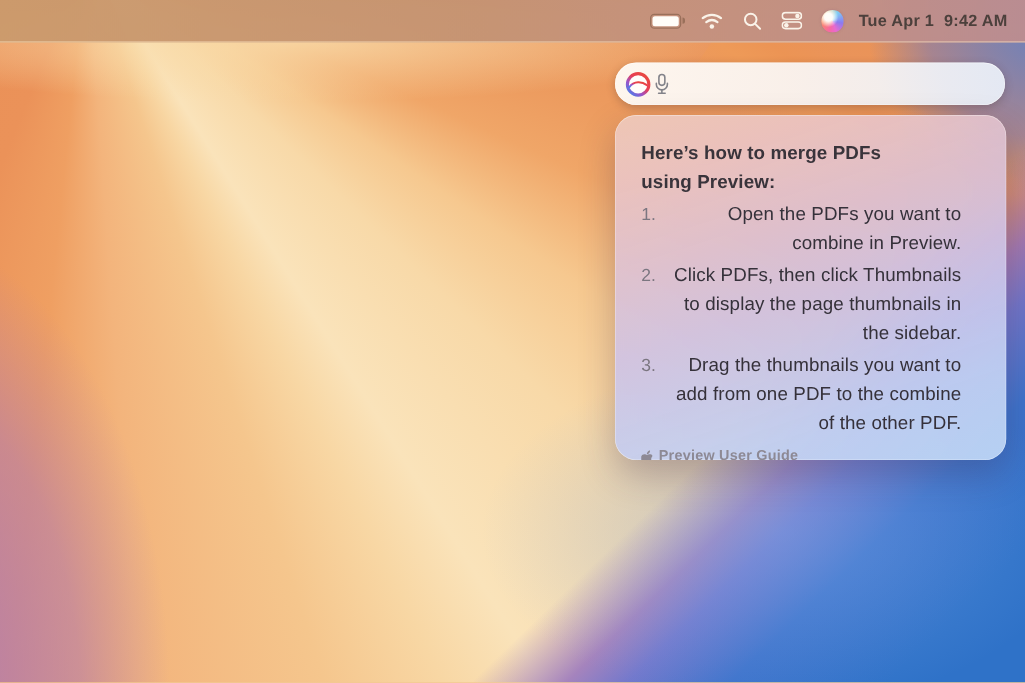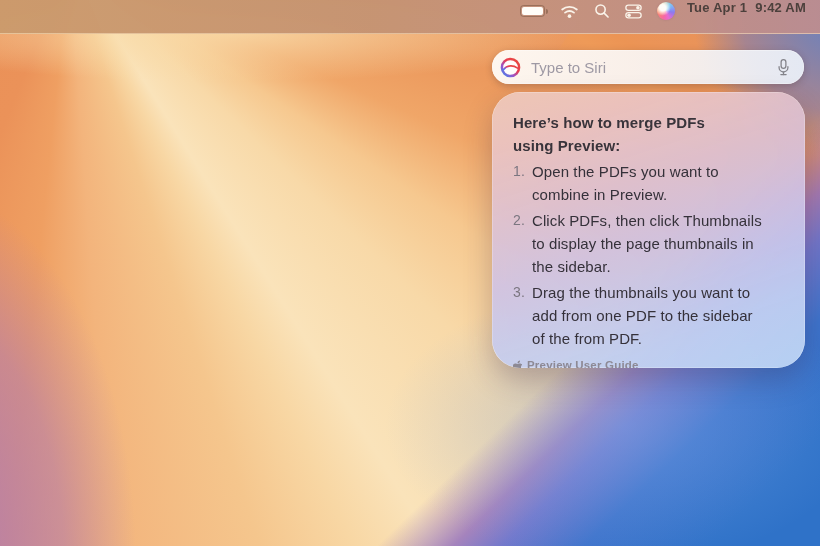--- a/index.html
+++ b/index.html
@@ -38,21 +38,21 @@
   }
   .wallpaper .purple-left{
     position:absolute;inset:0;
     background:radial-gradient(ellipse 300px 520px at -80px 560px, rgba(168,118,188,.9) 0%, rgba(168,118,188,.5) 48%, rgba(168,118,188,0) 72%);
   }
   
   .menu-bar{
     position:absolute;left:0;top:0;width:820px;height:34px;
     background:linear-gradient(90deg, rgba(203,154,108,.96), rgba(197,147,114,.96) 45%, rgba(195,145,128,.96) 70%, rgba(188,141,144,.96) 100%);
     border-bottom:1px solid rgba(255,236,200,.5);
-    display:flex;justify-content:flex-end;
+    display:flex;align-items:center;justify-content:flex-end;
     padding-right:14px;box-sizing:border-box;
   }
   .status-item{display:flex;align-items:center;justify-content:center;margin-left:15px;height:22px;}
   .status-icon-stroke{stroke:#faf3e9;fill:none;stroke-linecap:round;}
   .status-icon-fill{fill:#faf3e9;}
   .battery{position:relative;width:25px;height:12px;}
   .battery .body{position:absolute;inset:0;border:1px solid rgba(118,84,62,.55);border-radius:3.5px;}
   .battery .charge{position:absolute;left:2px;top:2px;right:2px;bottom:2px;background:#fffdf8;border-radius:2px;}
   .battery .nub{position:absolute;right:-3.5px;top:3.5px;width:2.5px;height:5px;background:rgba(118,84,62,.55);border-radius:0 2px 2px 0;}
   .siri-orb{
@@ -72,34 +72,34 @@
     display:flex;align-items:center;padding:0 12px 0 8px;box-sizing:border-box;
   }
   .siri-pill input{
     flex:1;border:none;outline:none;background:transparent;
     font-family:"Liberation Sans","DejaVu Sans",sans-serif;
     font-size:15px;color:#3a363e;margin-left:8px;min-width:0;
   }
   .siri-pill input::placeholder{color:#9e99a4;opacity:1;}
   
   .siri-card{
-    position:absolute;left:492px;top:92px;width:313px;height:276px;border-radius:28px;
+    position:absolute;left:492px;top:92px;width:313px;height:276px;border-radius:17px;
     background:linear-gradient(162deg,
       rgba(238,202,188,.92) 0%, rgba(234,196,196,.92) 15%, rgba(220,194,214,.9) 35%,
       rgba(207,195,230,.9) 52%, rgba(199,201,238,.9) 65%, rgba(194,210,243,.92) 82%, rgba(192,216,246,.92) 100%);
     -webkit-backdrop-filter:blur(22px);backdrop-filter:blur(22px);
     box-shadow:0 12px 28px rgba(55,40,80,.28), inset 0 0 0 .5px rgba(255,255,255,.45);
     box-sizing:border-box;padding:19px 36px 0 21px;overflow:hidden;
   }
   .card-heading{
     margin:0;max-width:205px;
     font-size:15px;line-height:23px;font-weight:700;color:#39343b;letter-spacing:.1px;
   }
   .card-steps{
-    list-style:none;margin:2px 0 0 0;padding:0;counter-reset:step;
+    list-style:none;margin:2px 0 0 0;padding:0;counter-reset:step;text-align:right;
   }
   .card-steps li{
     counter-increment:step;position:relative;padding-left:19px;max-width:243px;
     font-size:15px;line-height:23px;color:#35313a;margin-top:3px;letter-spacing:.1px;
   }
   .card-steps li::before{
     content:counter(step) ".";position:absolute;left:0;top:0;color:#7b7680;font-size:14px;
   }
   .card-source{
     display:flex;align-items:flex-end;gap:5px;margin-top:9px;
@@ -162,35 +162,34 @@
         <stop offset="0" stop-color="#e84a3f"></stop>
         <stop offset="0.4" stop-color="#e93e52"></stop>
         <stop offset="0.7" stop-color="#9b54c9"></stop>
         <stop offset="1" stop-color="#4f7ee8"></stop>
       </linearGradient>
     </defs>
     <circle cx="11" cy="11" r="9" fill="#fffdfb"></circle>
     <circle cx="11" cy="11" r="9" fill="none" stroke="url(#sg1)" stroke-width="2.6"></circle>
     <path d="M3.6 13.4 C7.6 7.9 14.2 8.6 18.4 11.6" fill="none" stroke="url(#sg1)" stroke-width="1.7" stroke-linecap="round"></path>
   </svg>
-  <input type="text" value="" placeholder="Type to Siri" style="">
   <svg width="17" height="19" viewBox="0 0 20 21">
     <rect x="7.2" y="1.2" width="5.6" height="10.2" rx="2.8" fill="none" stroke="#83838a" stroke-width="1.5"></rect>
     <path d="M4.8 9.6 v0.9 a5.2 5.2 0 0 0 10.4 0 v-0.9" fill="none" stroke="#83838a" stroke-width="1.5" stroke-linecap="round"></path>
     <line x1="10" y1="16.2" x2="10" y2="18.8" stroke="#83838a" stroke-width="1.5" stroke-linecap="round"></line>
     <line x1="6.9" y1="18.8" x2="13.1" y2="18.8" stroke="#83838a" stroke-width="1.5" stroke-linecap="round"></line>
   </svg>
 </div>
 
 <div class="siri-card">
   <h2 class="card-heading">Here’s how to merge PDFs using Preview:</h2>
   <ol class="card-steps">
     <li>Open the PDFs you want to combine in Preview.</li>
     <li>Click PDFs, then click Thumbnails to display the page thumbnails in the sidebar.</li>
-    <li>Drag the thumbnails you want to add from one PDF to the sidebar of the from PDF.</li>
+    <li>Drag the thumbnails you want to add from one PDF to the combine of the other PDF.</li>
   </ol>
   <div class="card-source">
     <svg width="9" height="11" viewBox="0 0 170 200">
       <path fill="#8d8994" d="M150.4 130.3c-.3-30.2 24.6-44.7 25.7-45.4-14-20.5-35.8-23.3-43.5-23.6-18.5-1.9-36.1 10.9-45.5 10.9-9.4 0-23.9-10.6-39.3-10.3-20.2.3-38.9 11.8-49.3 29.9-21 36.4-5.4 90.3 15.1 119.9 10 14.5 21.9 30.7 37.6 30.1 15.1-.6 20.8-9.8 39-9.8 18.2 0 23.4 9.8 39.4 9.5 16.3-.3 26.6-14.8 36.6-29.3 11.5-16.8 16.2-33.1 16.5-34-.4-.2-31.7-12.2-32.3-47.9zM120.6 41.4c8.3-10.1 13.9-24.1 12.4-38-12 .5-26.5 8-35.1 18.1-7.7 8.9-14.5 23.2-12.7 36.9 13.4 1 27.1-6.8 35.4-17z"></path>
     </svg>
     <span>Preview User Guide</span>
   </div>
 </div>
 
 </body></html>

